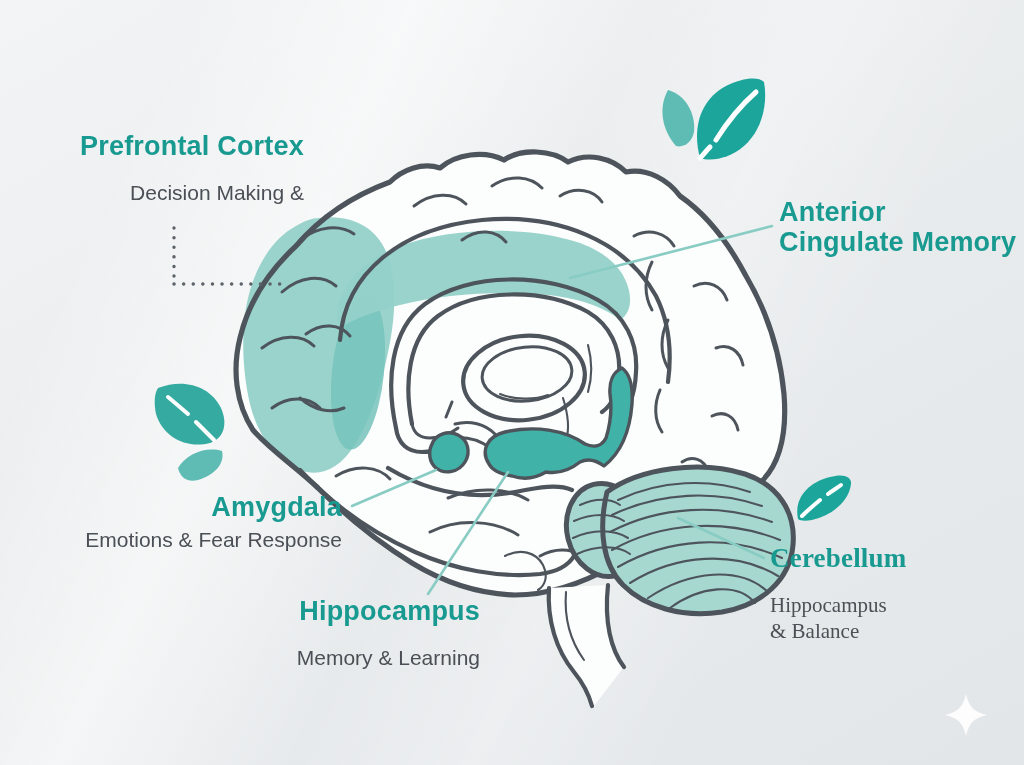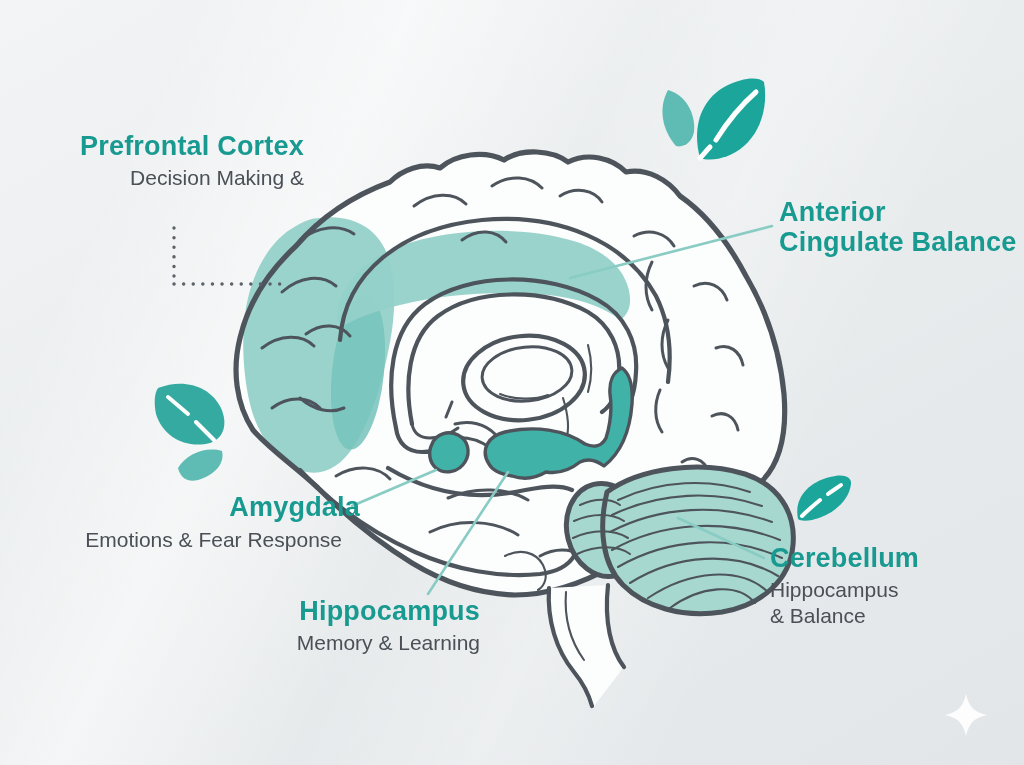--- a/index.html
+++ b/index.html
@@ -15,21 +15,21 @@
     position:relative;
     font-family:"Liberation Sans","DejaVu Sans",sans-serif;
     background:
       linear-gradient(115deg, rgba(255,255,255,0) 14%, rgba(255,255,255,.55) 30%, rgba(255,255,255,0) 47%, rgba(255,255,255,.28) 60%, rgba(255,255,255,0) 74%),
       linear-gradient(150deg,#f2f4f5 0%, #e9eced 50%, #e2e6e9 100%);
   }
   .stage{position:absolute;inset:0;}
   svg.art{position:absolute;left:0;top:0;}
   .label-block{position:absolute;}
   .region-title{color:var(--heading-teal);font-weight:bold;font-size:27px;line-height:30px;letter-spacing:.2px;}
-  .region-sub{color:var(--body-gray);font-size:21px;line-height:26px;margin-top:4px;font-weight:400;}
+  .region-sub{color:var(--body-gray);font-size:21px;line-height:26px;margin-top:19px;font-weight:400;}
   .align-right{text-align:right;}
   
   .brain-body{fill:var(--brain-fill);}
   .stroke-main{fill:none;stroke:var(--outline);stroke-width:5.2;stroke-linecap:round;stroke-linejoin:round;}
   .stroke-mid{fill:none;stroke:var(--outline);stroke-width:4.2;stroke-linecap:round;}
   .stroke-thin{fill:none;stroke:var(--outline);stroke-width:3;stroke-linecap:round;}
   .stroke-hair{fill:none;stroke:var(--outline);stroke-width:2.1;stroke-linecap:round;}
   .fill-light{fill:var(--region-light);opacity:.95;}
   .fill-mid{fill:var(--region-mid);opacity:.85;}
   .fill-dark{fill:var(--region-dark);stroke:var(--outline);stroke-width:3.4;stroke-linejoin:round;}
@@ -242,37 +242,37 @@
   <div class="label-block" style="left:80px;top:131px;text-align:right;">
     <div class="region-title">Prefrontal Cortex</div>
     <div class="region-sub">
       <div>Decision Making &amp;</div>
     </div>
   </div>
 
   <div class="label-block" style="left:779px;top:197px;">
     <div class="region-title">
       <div>Anterior</div>
-      <div>Cingulate Balance</div>
+      <div>Cingulate Memory</div>
     </div>
   </div>
 
-  <div class="label-block align-right" style="right:664px;top:492px;width:310px;">
+  <div class="label-block align-right" style="right:682px;top:492px;width:310px;">
     <div class="region-title">Amygdala</div>
   </div>
   <div class="label-block align-right" style="right:682px;top:527px;width:620px;">
     <div class="region-sub" style="margin-top:0;">Emotions &amp; Fear Response</div>
   </div>
 
   <div class="label-block align-right" style="right:544px;top:596px;width:300px;">
     <div class="region-title">Hippocampus</div>
     <div class="region-sub">Memory &amp; Learning</div>
   </div>
 
-  <div class="label-block" style="left:770px;top:543px;">
+  <div class="label-block" style="left:770px;top:543px;font-family:Liberation Serif, serif;">
     <div class="region-title">Cerebellum</div>
     <div class="region-sub">
       <div>Hippocampus</div>
       <div>&amp; Balance</div>
     </div>
   </div>
 
 </div>
 
 </body></html>

